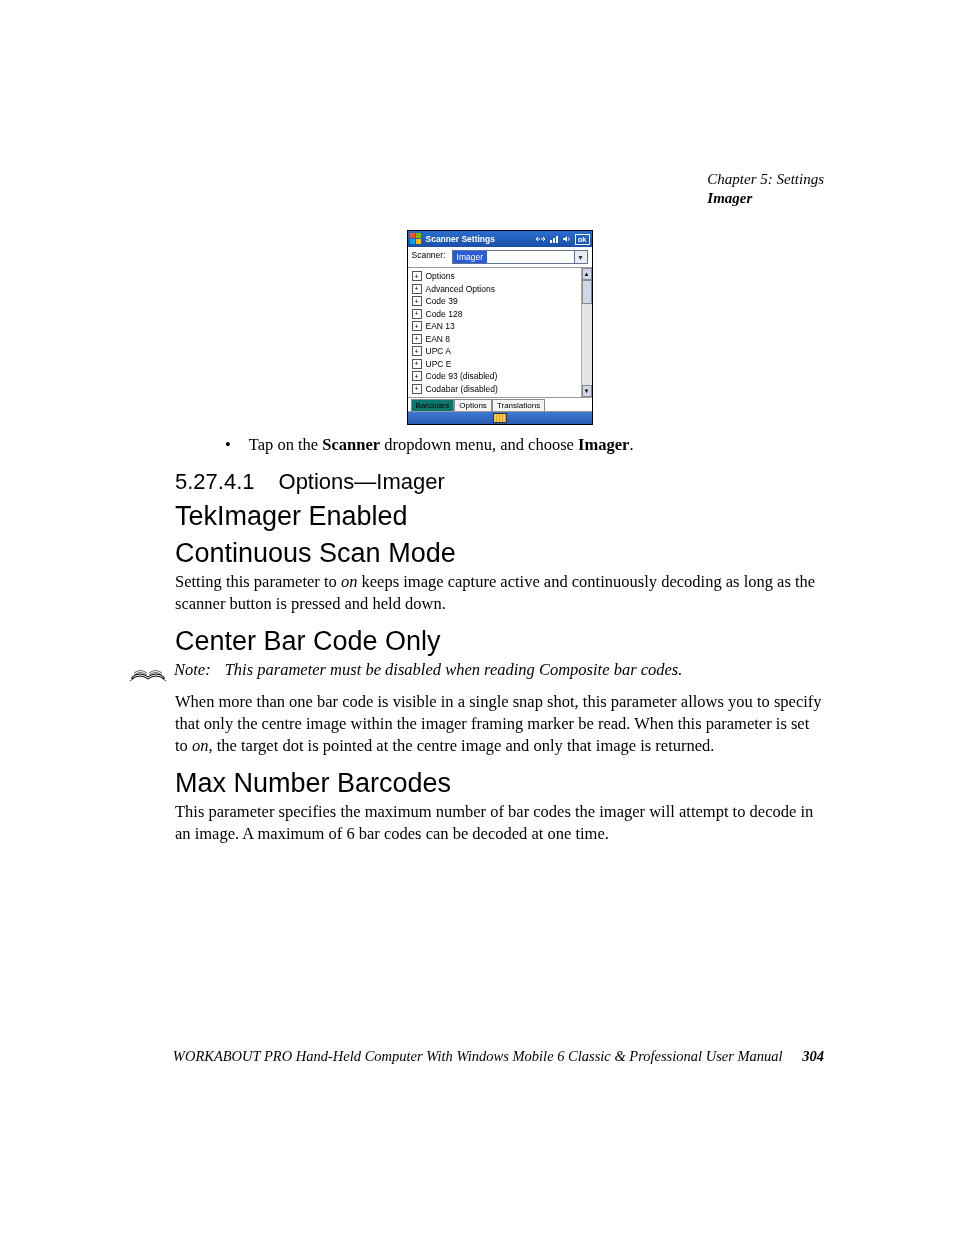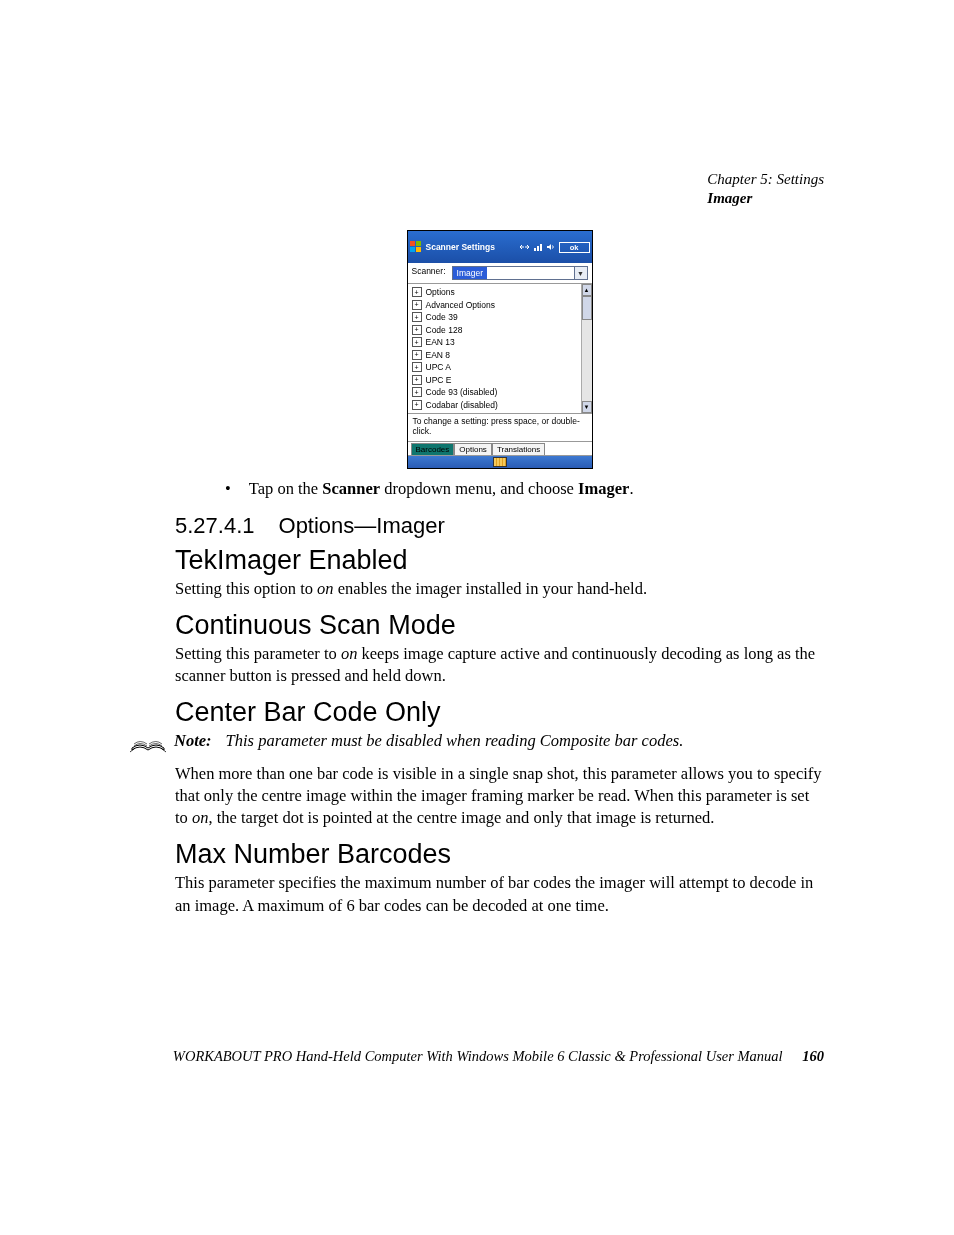--- a/index.html
+++ b/index.html
@@ -68,21 +68,21 @@
     width: 36px; height: 24px;
     margin-right: 8px;
     flex-shrink: 0;
   }
   .note-text {
     font-style: italic;
     font-size: 16.5px;
     line-height: 1.35;
     margin: 0 0 8px 0;
   }
-  .note-text .nlabel { font-weight: bold; margin-right: 14px; }
+  .note-text .nlabel { font-weight: normal; margin-right: 14px; }
   .footer {
     position: absolute;
     bottom: 170px;
     left: 150px; right: 130px;
     text-align: right;
     font-style: italic;
     font-size: 14.5px;
   }
   .footer .pg { font-weight: bold; margin-left: 16px; font-style: italic; }
 
@@ -93,32 +93,32 @@
     border: 1px solid #000;
     font-family: Tahoma, Arial, sans-serif;
     font-size: 8.5px;
     background: #fff;
   }
   .titlebar {
     background: linear-gradient(#2a6dcf, #1b4fa8);
     color: #fff;
     display: flex;
     align-items: center;
-    height: 32px;
+    height: 16px;
     padding: 0 2px;
   }
   .titlebar .flag {
     width: 12px; height: 12px;
     margin-right: 4px;
   }
   .titlebar .ttl { font-weight: bold; flex: 1; font-size: 8.5px; }
   .titlebar .ticon { margin-left: 3px; }
   .okbtn {
     border: 1px solid #fff;
-    padding: 0 10px;
+    padding: 0 2px;
     font-size: 7.5px;
     font-weight: bold;
     margin-left: 3px;
     line-height: 9px;
   }
   .scanner-row {
     display: flex; align-items: flex-start;
     padding: 3px 4px;
     border-bottom: 1px solid #999;
   }
@@ -309,21 +309,20 @@
               <span>Codabar (disabled)</span>
             </div>
         </div>
         <div class="scrollbar">
           <div class="sbtn">▲</div>
           <div class="thumb"></div>
           <div class="track"></div>
           <div class="sbtn">▼</div>
         </div>
       </div>
-      <div class="hint">To change a setting: press space, or double-click.</div>
       <div class="tabs">
         <div class="tab active">Barcodes</div>
         <div class="tab">Options</div>
         <div class="tab">Translations</div>
       </div>
       <div class="bottombar">
         <div class="kbd"></div>
       </div>
     </div>
 
@@ -332,23 +331,20 @@
       <span>
         <span>Tap on the </span><b>Scanner</b><span> dropdown menu, and choose </span><b>Imager</b><span>.</span>
       </span>
     </div>
 
     <h2 class="h-sub">
       <span class="subnum">5.27.4.1</span><span>Options—Imager</span>
     </h2>
 
     <h3 class="h-para">TekImager Enabled</h3>
-    <p class="body">
-      <span>Setting this option to </span><em class="on">on</em><span> enables the imager installed in your hand-held.</span>
-    </p>
 
     <h3 class="h-para">Continuous Scan Mode</h3>
     <p class="body">
       <span>Setting this parameter to </span><em class="on">on</em><span> keeps image capture active and continuously decoding as long as the scanner button is pressed and held down.</span>
     </p>
 
     <h3 class="h-para">Center Bar Code Only</h3>
     <div class="note-row">
       <svg class="note-icon" viewBox="0 0 36 24">
         <path d="M2 18 Q10 12 18 18 Q26 12 34 18 L34 20 Q26 14 18 20 Q10 14 2 20 Z" fill="none" stroke="#000" stroke-width="1"></path>
@@ -364,14 +360,14 @@
       <span>When more than one bar code is visible in a single snap shot, this parameter allows you to specify that only the centre image within the imager framing marker be read. When this parameter is set to </span><em class="on">on</em><span>, the target dot is pointed at the centre image and only that image is returned.</span>
     </p>
 
     <h3 class="h-para">Max Number Barcodes</h3>
     <p class="body">This parameter specifies the maximum number of bar codes the imager will attempt to decode in an image. A maximum of 6 bar codes can be decoded at one time.</p>
   </div>
 </div>
 
 <div class="footer">
   <span>WORKABOUT PRO Hand-Held Computer With Windows Mobile 6 Classic &amp; Professional User Manual</span>
-  <span class="pg">160</span>
+  <span class="pg">304</span>
 </div>
 
 </body></html>

